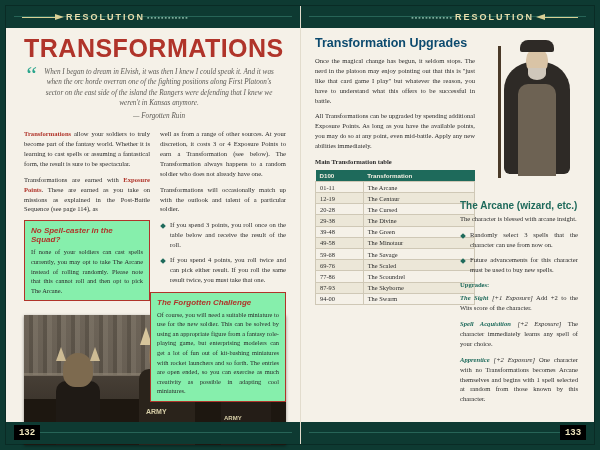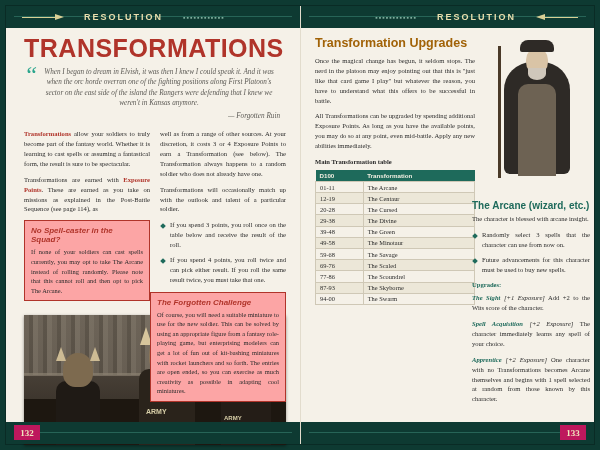--- a/index.html
+++ b/index.html
@@ -18,62 +18,62 @@
   .page{position:relative;box-sizing:border-box;background:#f5f1e8;height:100%;}
   .page.left{width:294px;padding:30px 14px 24px 18px;}
   .page.right{width:294px;padding:30px 16px 24px 14px;border-left:1px solid #e2dccd;}
 
   
   .band{position:absolute;left:0;right:0;height:22px;background:#0e3a32;}
   .band.top{top:0;}
   .band.bottom{bottom:0;}
   .band .rule{position:absolute;left:8px;right:8px;top:10px;height:1px;background:#3f8d7c;opacity:.5;}
 
-  .hdr{position:absolute;top:0;height:22px;display:flex;align-items:center;gap:20px;color:#eadfae;
+  .hdr{position:absolute;top:0;height:22px;display:flex;align-items:center;gap:2px;color:#eadfae;
     font-family:"Liberation Sans", sans-serif;font-size:9px;letter-spacing:2px;font-weight:bold;}
   .hdr.left{left:16px;}
   .hdr.right{right:16px;flex-direction:row-reverse;}
   .orn{display:inline-block;width:42px;height:7px;position:relative;}
   .orn:before{content:"";position:absolute;left:0;right:8px;top:3px;height:1px;background:#d9cf95;}
   .orn:after{content:"";position:absolute;right:0;top:0;border-top:3.5px solid transparent;border-bottom:3.5px solid transparent;border-left:9px solid #d9cf95;}
   .orn.flip{transform:scaleX(-1);}
   .dots{letter-spacing:1px;color:#7fae9d;font-size:7px;}
 
-  .pagenum{position:absolute;bottom:4px;width:26px;height:15px;background:#be185d;color:#f0e6bd;
-    font-family:Liberation Serif, serif;font-size:9px;font-weight:bold;display:flex;align-items:center;justify-content:center;}
+  .pagenum{position:absolute;bottom:4px;width:26px;height:15px;background:#000000;color:#f0e6bd;
+    font-family:Liberation Mono, monospace;font-size:9px;font-weight:bold;display:flex;align-items:center;justify-content:center;}
   .pagenum.l{left:8px;}
   .pagenum.r{right:8px;margin-top:21px;}
 
   h1.title{
     font-family:"Liberation Sans", sans-serif;
     font-weight:bold;font-size:25px;letter-spacing:.5px;color:#b0342a;
     margin:0 0 6px 0;line-height:1;
   }
   h2.sub{
     font-family:"Liberation Sans", sans-serif;
-    font-size:12.5px;color:#a16207;margin:0 0 6px 0;font-weight:bold;
+    font-size:12.5px;color:#0c4a6e;margin:0 0 6px 0;font-weight:bold;
   }
   h3.sub2{
     font-family:"Liberation Sans", sans-serif;
     font-size:10px;color:#1e6a5b;margin:6px 0 3px 0;font-weight:bold;
   }
 
   .quote{font-style:italic;font-size:7.2px;line-height:1.45;color:#5c5a55;text-align:center;
     position:relative;margin:0 6px 8px 14px;}
   .quote .mark{position:absolute;left:-14px;top:-4px;font-size:24px;color:#2aa58c;
     font-family:"Liberation Serif", serif;line-height:1;}
-  .quote .attr{display:block;text-align:right;margin-top:2px;}
+  .quote .attr{display:block;margin-top:2px;}
 
   .cols{display:flex;gap:10px;}
   .col{width:50%;}
   p{margin:0 0 6px 0;font-size:6.6px;line-height:1.5;text-align:justify;}
   .red{color:#b0342a;font-weight:bold;}
   .green{color:#1e6a5b;font-weight:bold;}
 
-  .callout{border:1px solid #b0342a;background:#fca5a5;padding:5px 6px;margin:4px 0 8px 0;}
+  .callout{border:1px solid #b0342a;background:#86efac;padding:5px 6px;margin:4px 0 8px 0;}
   .callout h4{font-family:"Liberation Sans", sans-serif;font-style:italic;color:#b0342a;font-size:8px;margin:0 0 3px 0;}
   .callout p{font-size:6.4px;margin:0;}
 
   ul.diamond{list-style:none;margin:0 0 6px 0;padding:0;}
   ul.diamond li{position:relative;padding-left:10px;font-size:6.6px;line-height:1.5;margin-bottom:5px;text-align:justify;}
   ul.diamond li:before{content:"";position:absolute;left:1px;top:4px;width:4px;height:4px;background:#1e6a5b;transform:rotate(45deg);}
 
   table.trans{border-collapse:collapse;width:100%;font-size:6.4px;margin-top:3px;}
   table.trans th{background:#1e6a5b;color:#f3efe2;font-family:"Liberation Sans", sans-serif;
     font-size:6.2px;text-align:left;padding:2px 4px;font-weight:bold;}
@@ -267,21 +267,21 @@
                 <td>The Skyborne</td>
               </tr>
             <tr>
                 <td class="k">94-00</td>
                 <td>The Swarm</td>
               </tr>
           </tbody>
         </table>
       </div>
 
-      <div style="position:absolute;right:4px;top:188px;width:118px;">
+      <div style="position:absolute;right:16px;top:188px;width:118px;">
         <h3 class="sub2">The Arcane (wizard, etc.)</h3>
         <p>The character is blessed with arcane insight.</p>
         <ul class="diamond">
           <li>Randomly select 3 spells that the character can use from now on.</li>
           <li>Future advancements for this character must be used to buy new spells.</li>
         </ul>
         <p style="margin-bottom:3px;"><span class="green">Upgrades:</span></p>
         <p>
           <span class="green" style="font-style:italic;">The Sight</span>
           <span style="font-style:italic;">[+1 Exposure]</span>

